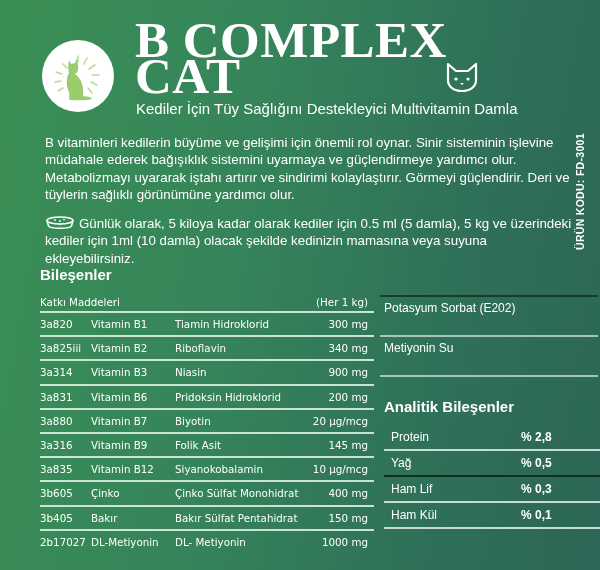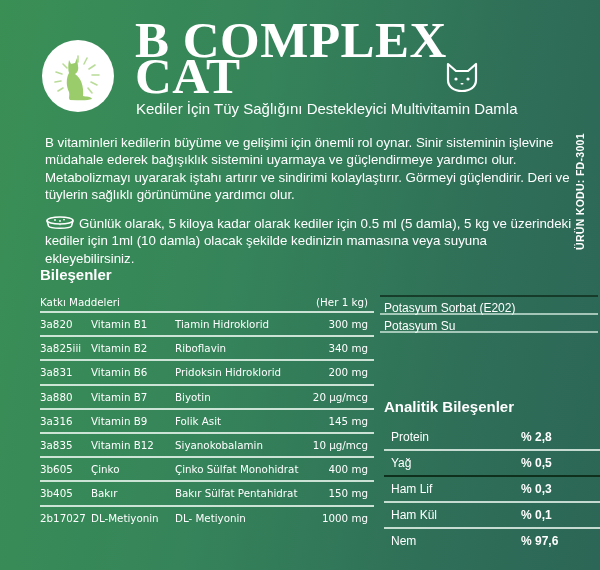--- a/index.html
+++ b/index.html
@@ -39,21 +39,21 @@
   .row span { position:absolute; top:5px; white-space:nowrap; }
   .row .c1 { left:0; }
   .row .c2 { left:51px; }
   .row .c3 { left:135px; }
   .row .c4 { right:6px;margin-left:12px; }
   .row.head { height:20px; }
   .row.last { border-bottom:none; }
   .right-list { left:380px; top:295px; width:218px; font-size:12px; }
   .rl-line { height:2px; background:#12301f; opacity:0.8; }
   .rl-line.light { background:rgba(220,240,230,0.85); }
-  .rl-item { height:16px; line-height:22px; padding-left:4px; }
+  .rl-item { height:38px; line-height:22px; padding-left:4px; }
   .ana-title { left:384px; top:398px; }
   .ana-table { left:384px; top:425px; width:216px; font-size:12px; }
   .ana-row { position:relative; height:24px; border-bottom:2px solid rgba(225,240,232,0.85);text-align:right; }
   .ana-row.dark { border-bottom-color:#10301e; }
   .ana-row.last { border-bottom:none; }
   .ana-row span { position:absolute; top:5px; }
   .ana-row .n { left:7px; }
   .ana-row .v { left:137px; font-weight:bold; }
 </style>
 </head>
@@ -121,20 +121,26 @@
       <span class="c3">Tiamin Hidroklorid</span>
       <span class="c4">300 mg</span>
     </div>
   <div class="row">
       <span class="c1">3a825iii</span>
       <span class="c2">Vitamin B2</span>
       <span class="c3">Riboflavin</span>
       <span class="c4">340 mg</span>
     </div>
   <div class="row">
+      <span class="c1">3a314</span>
+      <span class="c2">Vitamin B3</span>
+      <span class="c3">Niasin</span>
+      <span class="c4">900 mg</span>
+    </div>
+  <div class="row">
       <span class="c1">3a831</span>
       <span class="c2">Vitamin B6</span>
       <span class="c3">Pridoksin Hidroklorid</span>
       <span class="c4">200 mg</span>
     </div>
   <div class="row">
       <span class="c1">3a880</span>
       <span class="c2">Vitamin B7</span>
       <span class="c3">Biyotin</span>
       <span class="c4">20 µg/mcg</span>
@@ -168,21 +174,21 @@
       <span class="c2">DL-Metiyonin</span>
       <span class="c3">DL- Metiyonin</span>
       <span class="c4">1000 mg</span>
     </div>
 </div>
 
 <div class="abs right-list">
   <div class="rl-line"></div>
   <div class="rl-item">Potasyum Sorbat (E202)</div>
   <div class="rl-line light"></div>
-  <div class="rl-item">Potasyum Su</div>
+  <div class="rl-item">Metiyonin Su</div>
   <div class="rl-line light"></div>
 </div>
 
 <div class="abs section-title ana-title">Analitik Bileşenler</div>
 <div class="abs ana-table">
   <div class="ana-row">
       <span class="n">Protein</span>
       <span class="v">% 2,8</span>
     </div>
   <div class="ana-row dark">
@@ -190,17 +196,13 @@
       <span class="v">% 0,5</span>
     </div>
   <div class="ana-row">
       <span class="n">Ham Lif</span>
       <span class="v">% 0,3</span>
     </div>
   <div class="ana-row">
       <span class="n">Ham Kül</span>
       <span class="v">% 0,1</span>
     </div>
-  <div class="ana-row last">
-      <span class="n">Nem</span>
-      <span class="v">% 97,6</span>
-    </div>
 </div>
 
 </body></html>

